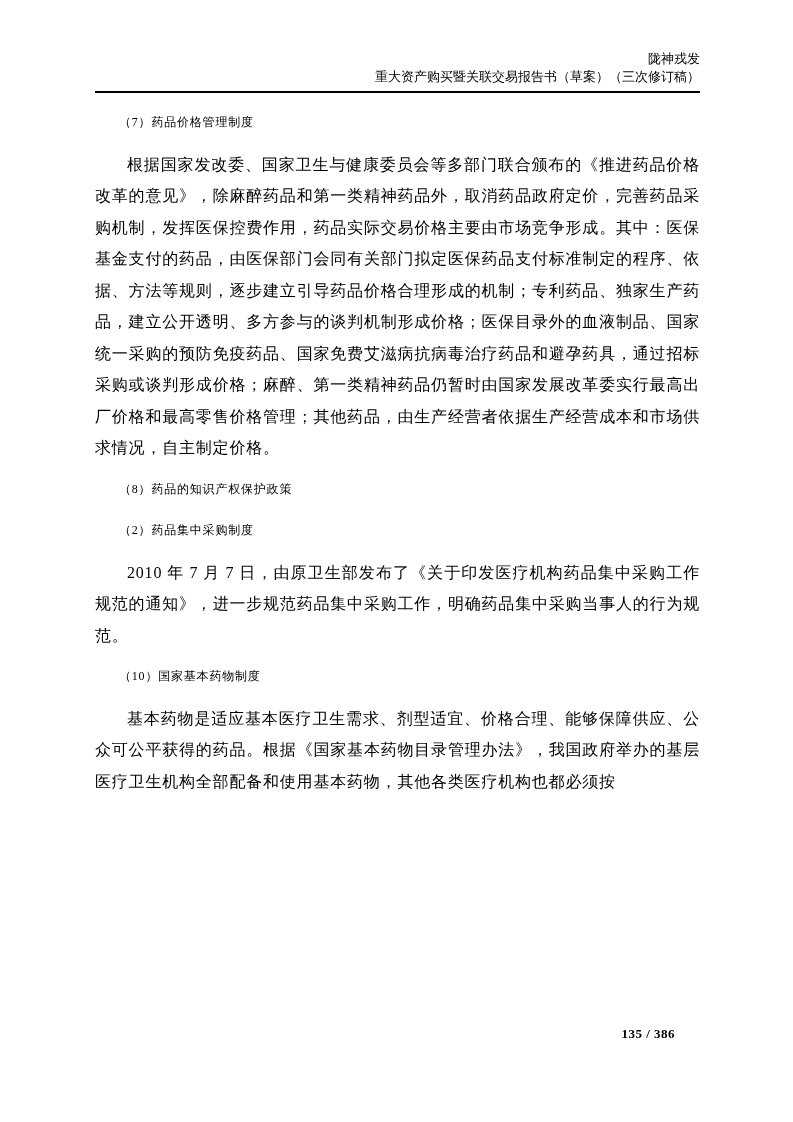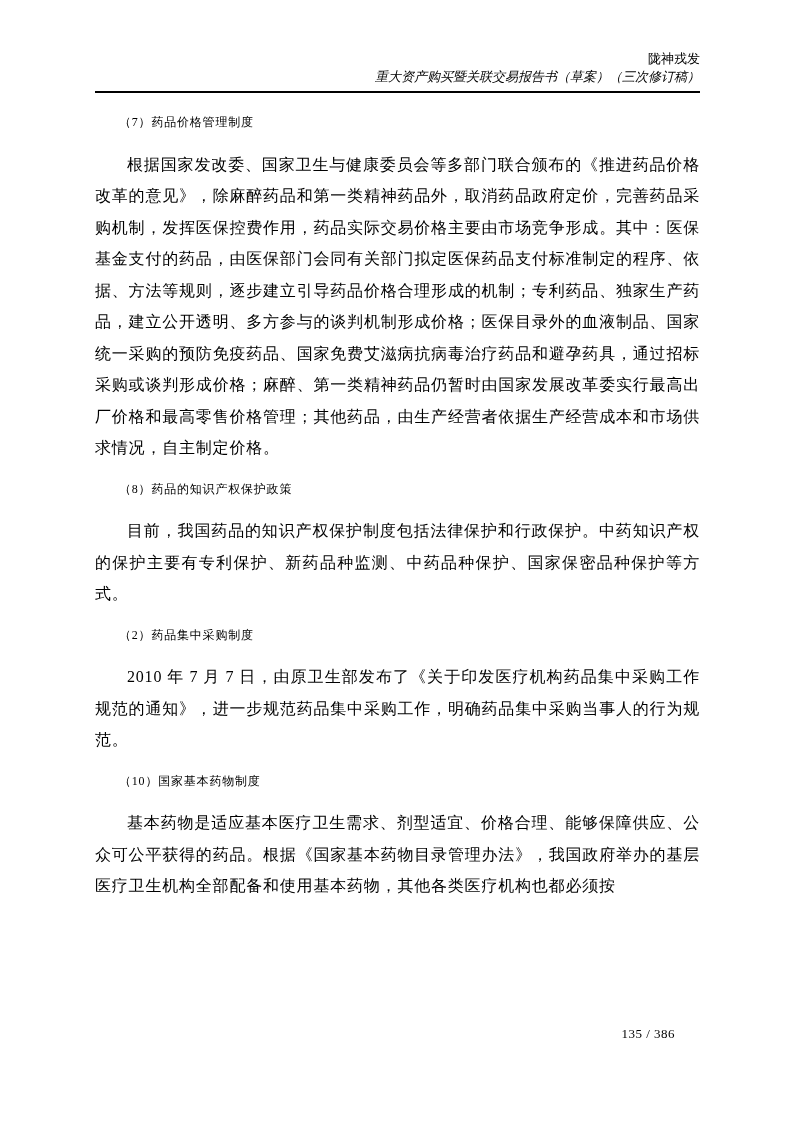--- a/index.html
+++ b/index.html
@@ -28,21 +28,21 @@
     display: flex;
     justify-content: space-between;
     align-items: flex-end;
     font-size: 13px;
     line-height: 18px;
     border-bottom: 2px solid #000000;
     padding-bottom: 5px;
     flex-direction: column;
   }
   .page-header .hdr-left { white-space: nowrap; }
-  .page-header .hdr-right { white-space: nowrap; font-style: italic; }
+  .page-header .hdr-right { white-space: nowrap; }
   .page-body {
     position: absolute;
     left: 95px;
     width: 605px;
     top: 97px;
     font-size: 16px;
     line-height: 31.5px;
     letter-spacing: 0.8px;
     text-align: justify;
     text-justify: inter-ideograph;
@@ -60,21 +60,21 @@
     font-weight: normal;
     line-height: 31.5px;
     text-indent: 2em;
     text-align: left;
   }
   .page-footer {
     position: absolute;
     top: 1026px;
     right: 118px;
     font-size: 13px;
-    font-weight: normal;
+    font-weight: bold;
     letter-spacing: 0.5px;
   }
 </style>
 </head>
 <body>
 
 <div class="page">
 
   <header class="page-header">
     <span class="hdr-left">陇神戎发</span>
@@ -83,21 +83,20 @@
 
   <main class="page-body">
 
 
     <h3 class="heading">（7）药品价格管理制度</h3>
 
     <p class="para">根据国家发改委、国家卫生与健康委员会等多部门联合颁布的《推进药品价格改革的意见》，除麻醉药品和第一类精神药品外，取消药品政府定价，完善药品采购机制，发挥医保控费作用，药品实际交易价格主要由市场竞争形成。其中：医保基金支付的药品，由医保部门会同有关部门拟定医保药品支付标准制定的程序、依据、方法等规则，逐步建立引导药品价格合理形成的机制；专利药品、独家生产药品，建立公开透明、多方参与的谈判机制形成价格；医保目录外的血液制品、国家统一采购的预防免疫药品、国家免费艾滋病抗病毒治疗药品和避孕药具，通过招标采购或谈判形成价格；麻醉、第一类精神药品仍暂时由国家发展改革委实行最高出厂价格和最高零售价格管理；其他药品，由生产经营者依据生产经营成本和市场供求情况，自主制定价格。</p>
 
     <h3 class="heading">（8）药品的知识产权保护政策</h3>
 
-    <p class="para">目前，我国药品的知识产权保护制度包括法律保护和行政保护。中药知识产权的保护主要有专利保护、新药品种监测、中药品种保护、国家保密品种保护等方式。</p>
 
     <h3 class="heading">（2）药品集中采购制度</h3>
 
     <p class="para">2010 年 7 月 7 日，由原卫生部发布了《关于印发医疗机构药品集中采购工作规范的通知》，进一步规范药品集中采购工作，明确药品集中采购当事人的行为规范。</p>
 
     <h3 class="heading">（10）国家基本药物制度</h3>
 
     <p class="para">基本药物是适应基本医疗卫生需求、剂型适宜、价格合理、能够保障供应、公众可公平获得的药品。根据《国家基本药物目录管理办法》，我国政府举办的基层医疗卫生机构全部配备和使用基本药物，其他各类医疗机构也都必须按</p>
 
   </main>

